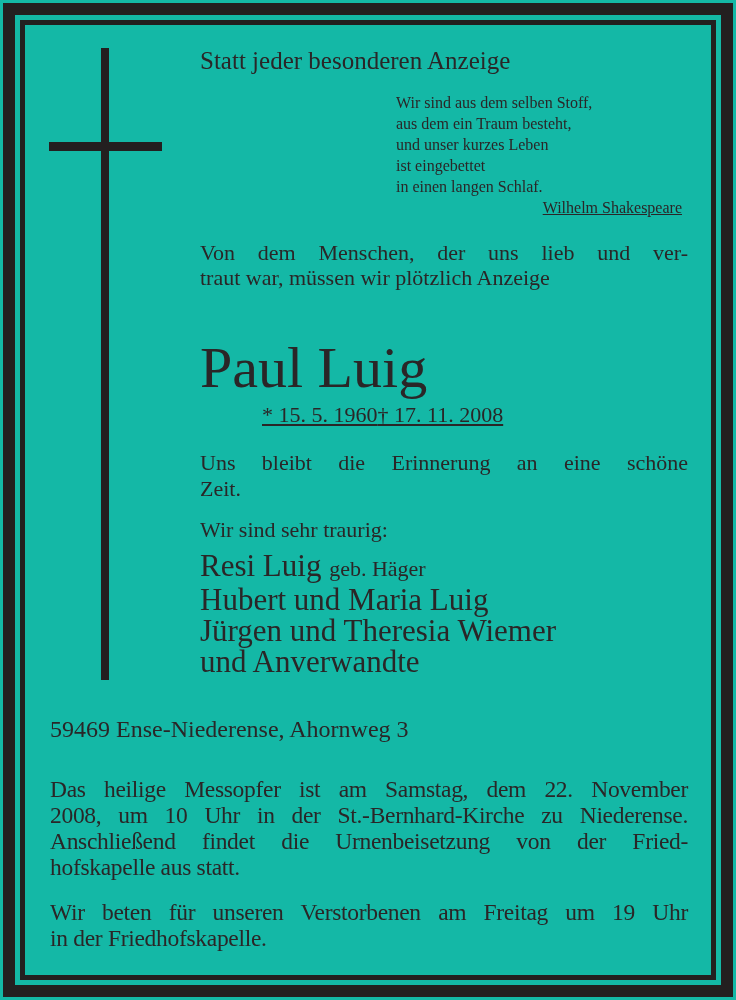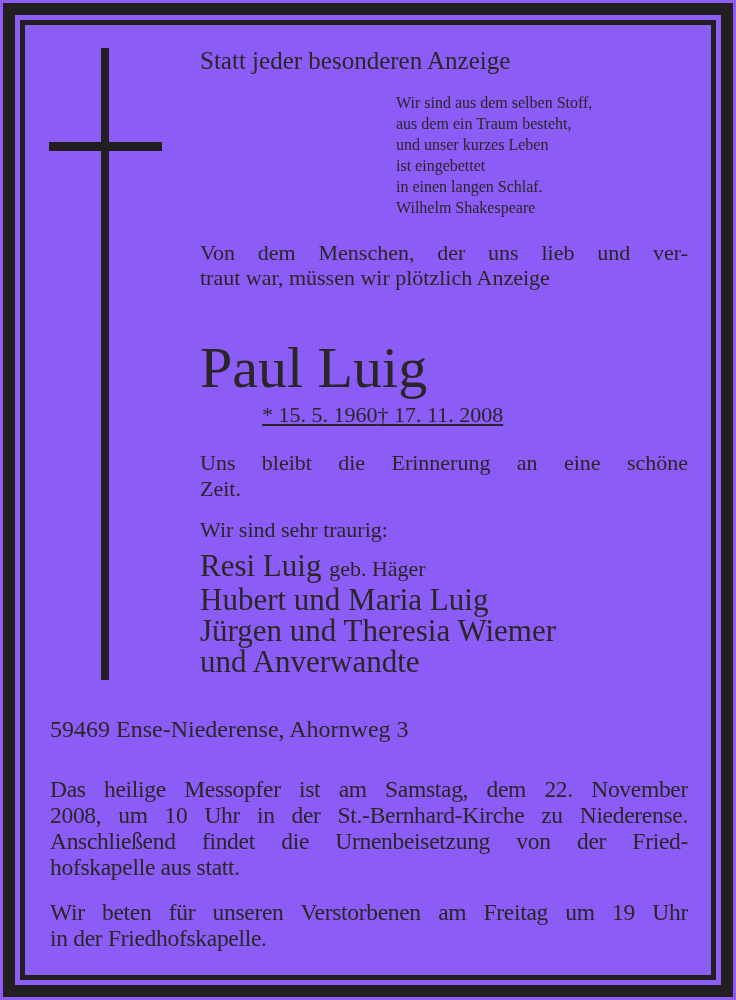--- a/index.html
+++ b/index.html
@@ -11,21 +11,21 @@
   html, body { margin: 0; padding: 0; }
   body {
     width: 736px; height: 1000px;
     background: #ffffff;
     font-family: "Liberation Serif", "DejaVu Serif", serif;
     color: var(--ink);
   }
   .page {
     position: relative;
     width: 736px; height: 1000px;
-    background: #8b5cf6;
+    background: #14b8a6;
     overflow: hidden;
   }
   .frame-outer {
     position: absolute; inset: 3px;
     border: 12px solid var(--frame);
   }
   .frame-inner {
     position: absolute; inset: 20px;
     border: 5px solid var(--frame);
   }
@@ -48,21 +48,21 @@
     left: 200px; top: 47px;
     font-size: 25px; line-height: 28px;
     white-space: nowrap;
   }
   .poem {
     left: 396px; top: 92px;
     width: 286px;
     font-size: 16px; line-height: 21px;
   }
   .poem .pline { white-space: nowrap; }
-  .poem .attribution { text-align: left; white-space: nowrap; }
+  .poem .attribution { text-align: right; white-space: nowrap; text-decoration: underline; }
 
   .jpara .jline {
     text-align: justify;
     text-align-last: justify;
   }
   .jpara .jline:last-child { text-align-last: left; }
 
   .intro {
     left: 200px; top: 240px; width: 488px;
     font-size: 22px; line-height: 25px;

